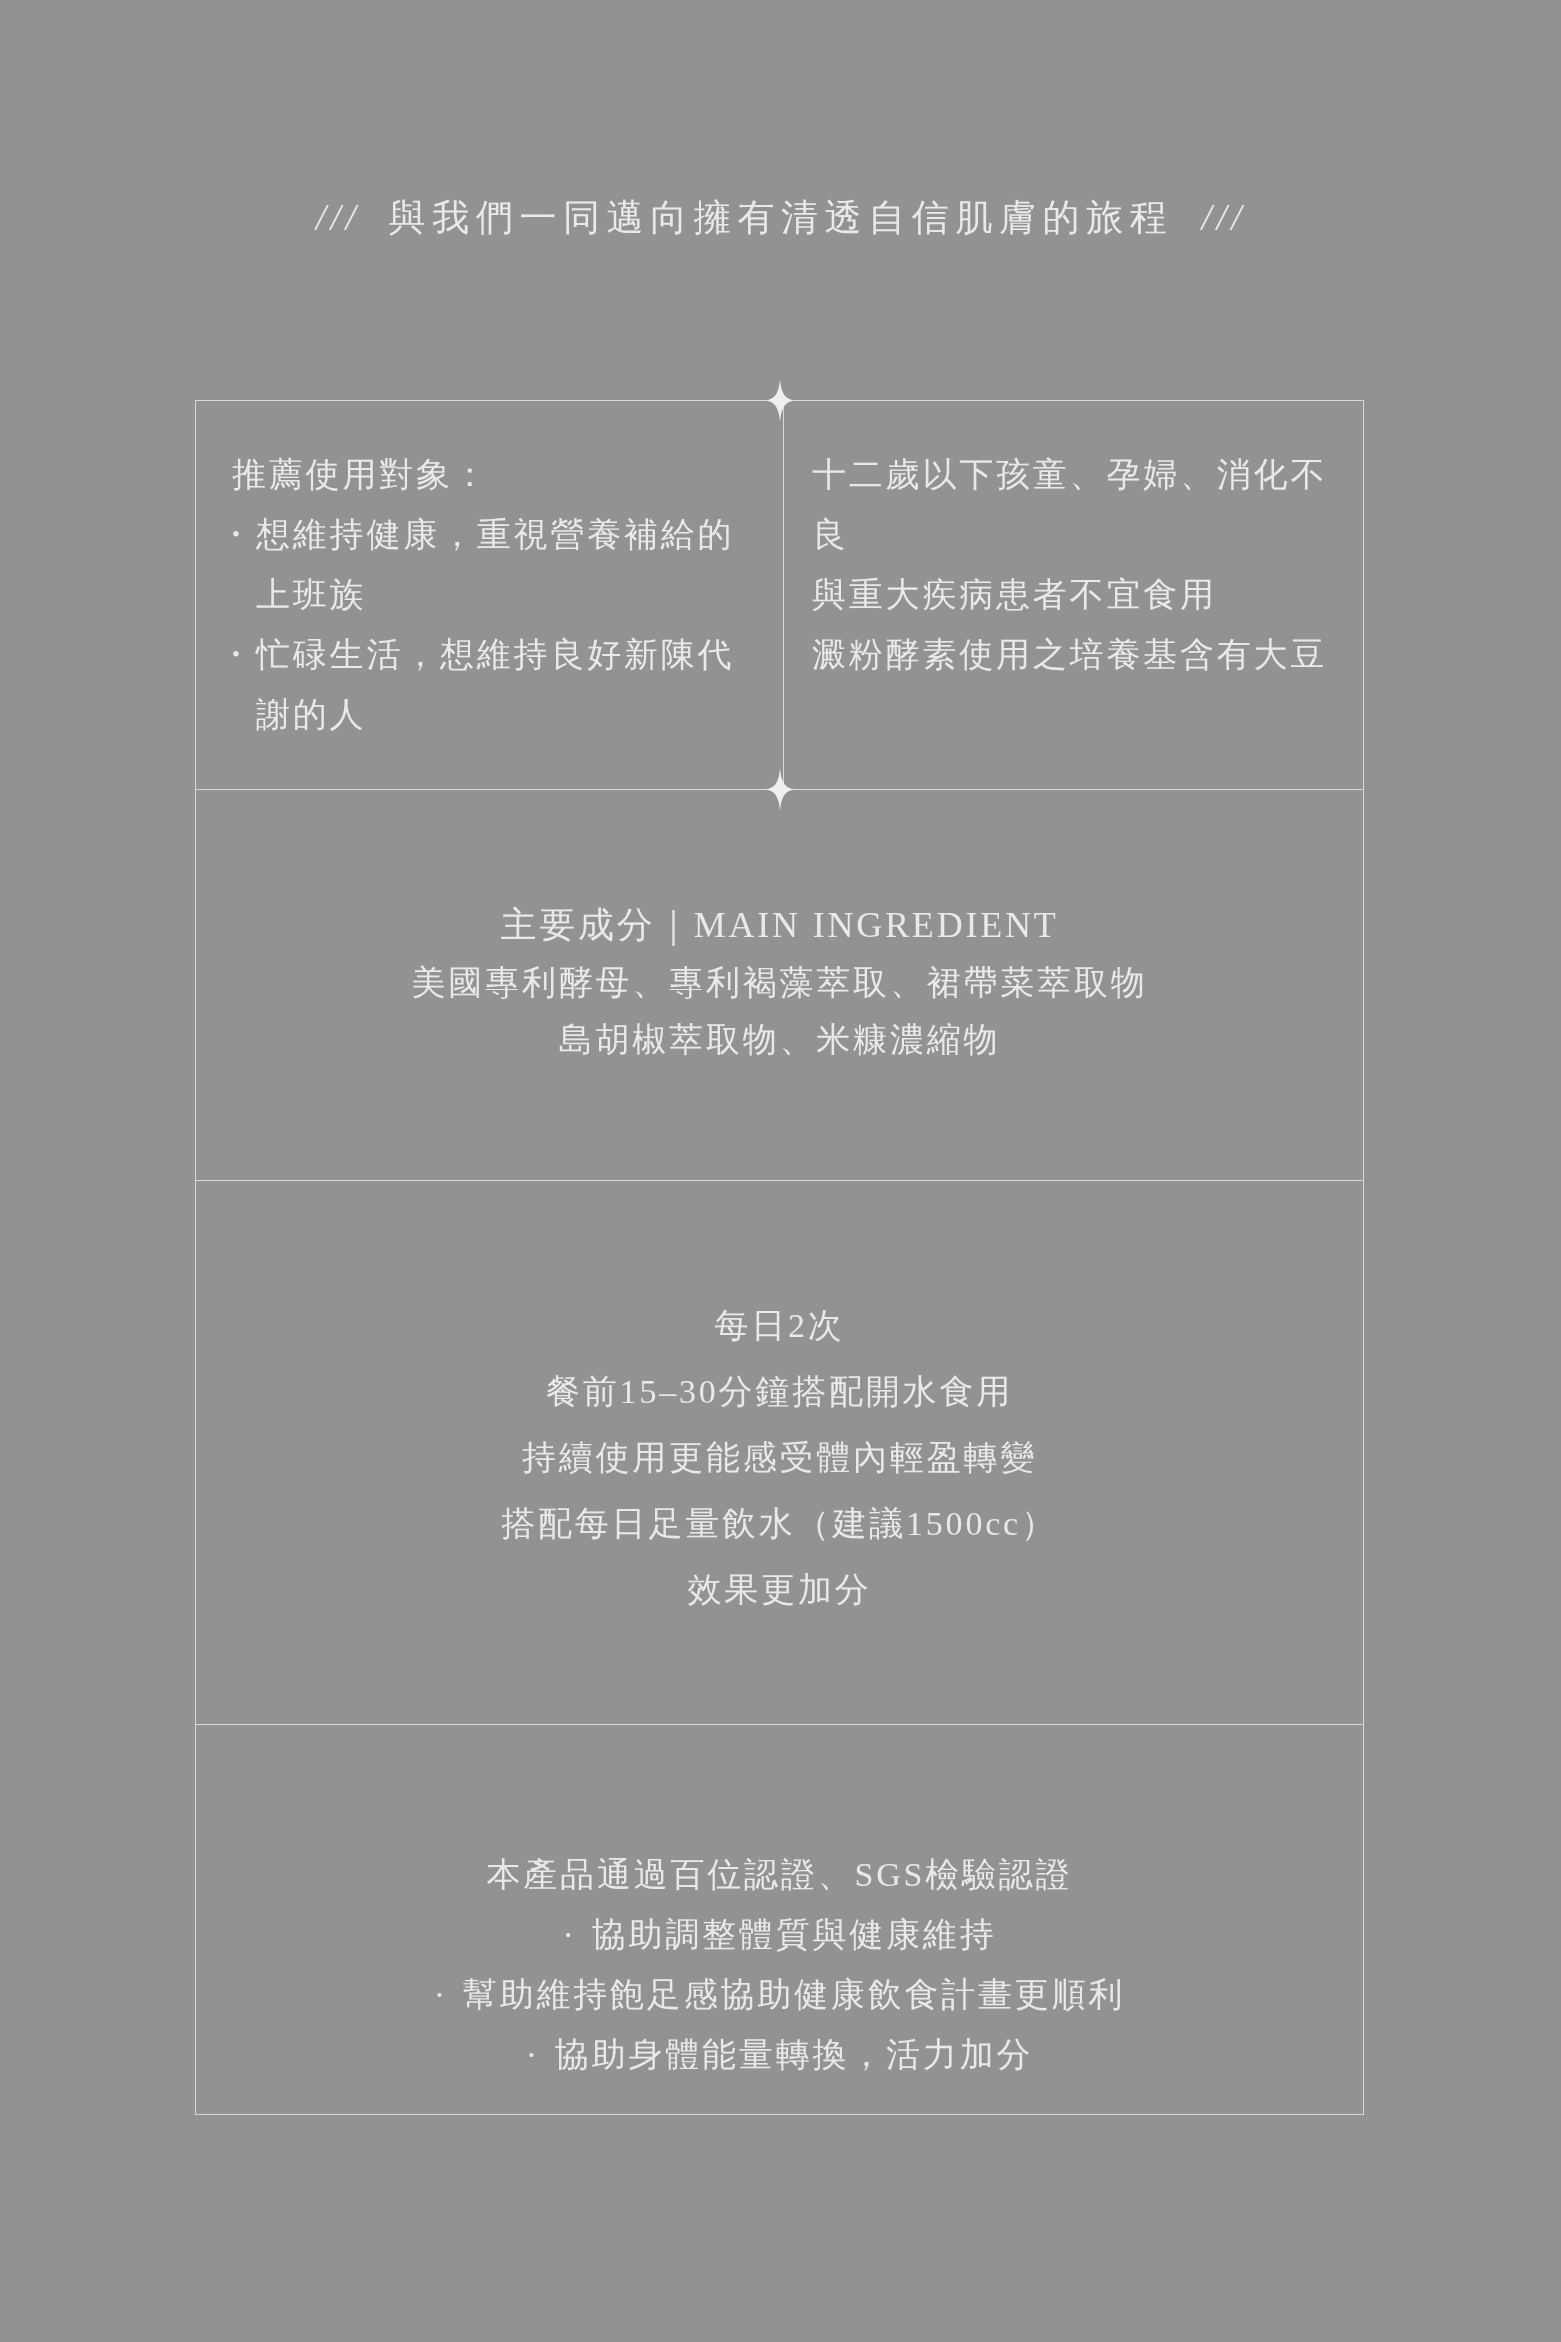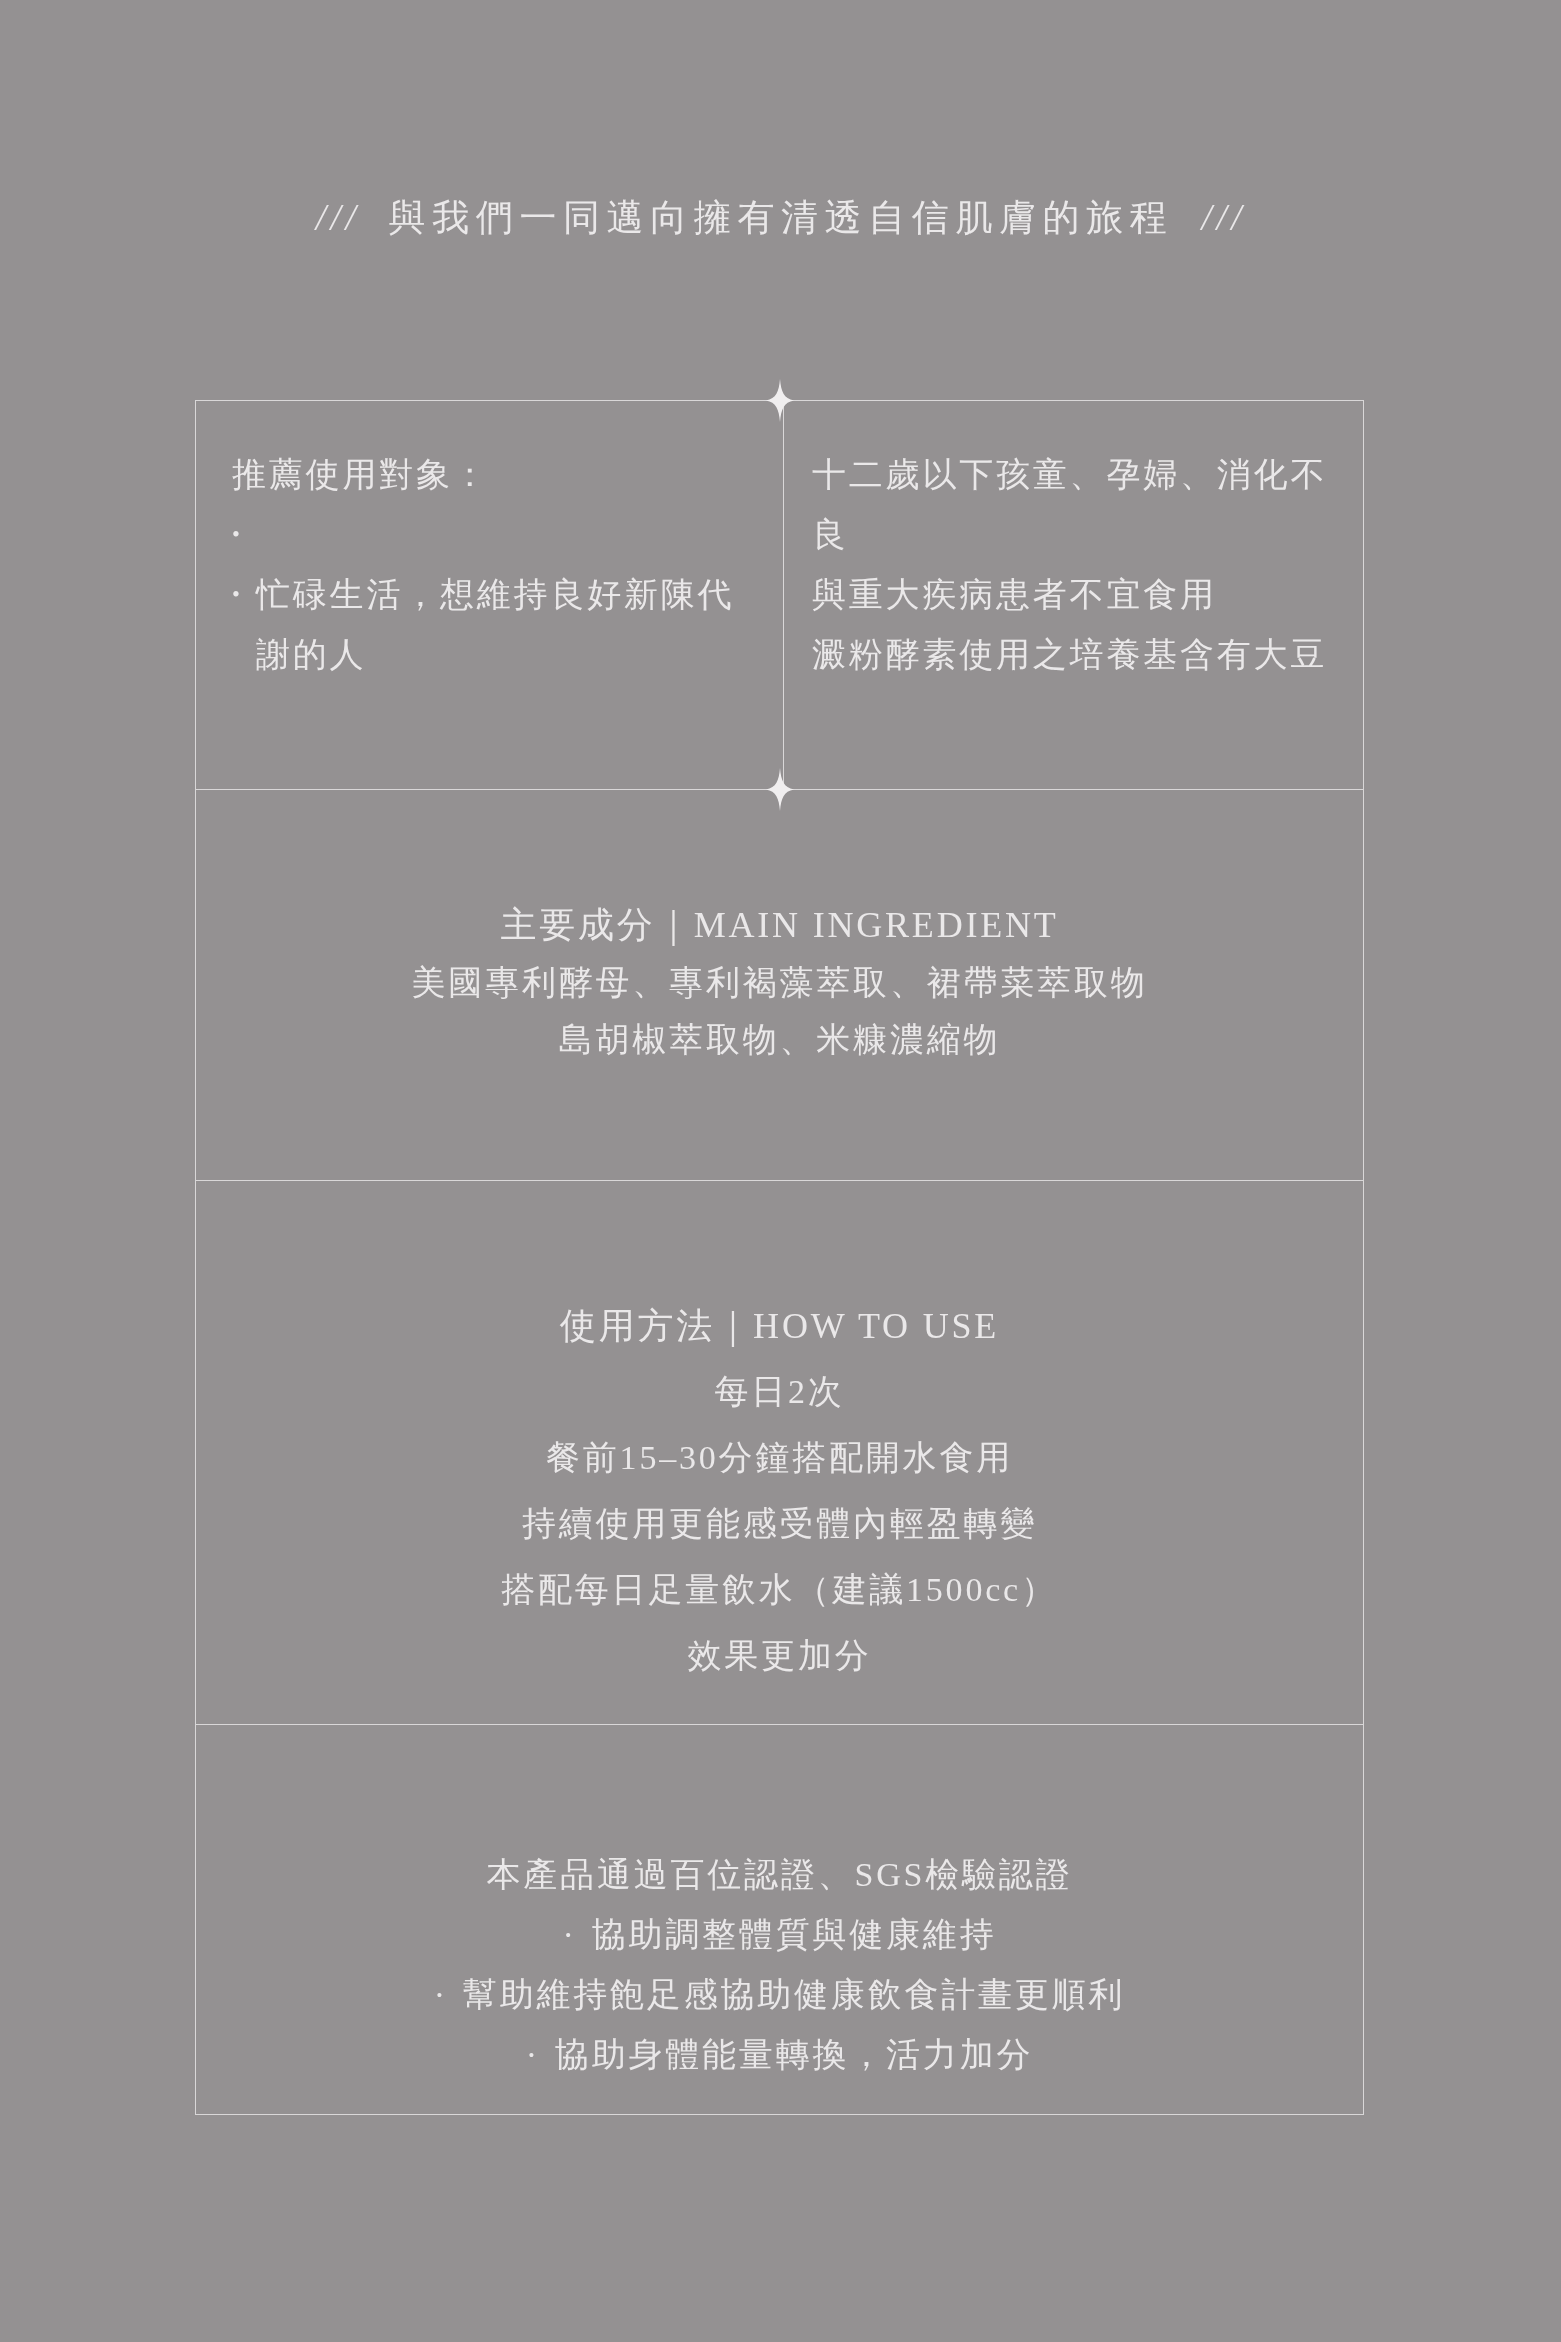--- a/index.html
+++ b/index.html
@@ -74,20 +74,24 @@
     <span class="slashes">///</span><span class="tagline-text">與我們一同邁向擁有清透自信肌膚的旅程</span><span class="slashes">///</span>
   </div>
 
   <div class="outer-box">
 
     <div class="section section1">
       <div class="col col-left">
         <div>推薦使用對象：</div>
         <div class="bullet-item">
           <span class="marker">•</span>
+          <span class="bullet-text">
+            <span>想維持健康，重視營養補給的</span>
+            <span>上班族</span>
+          </span>
         </div>
         <div class="bullet-item">
           <span class="marker">•</span>
           <span class="bullet-text">
             <span>忙碌生活，想維持良好新陳代</span>
             <span>謝的人</span>
           </span>
         </div>
       </div>
       <div class="col col-right">
@@ -97,21 +101,20 @@
       </div>
     </div>
 
     <div class="section section2">
       <div class="sec-title">主要成分｜MAIN INGREDIENT</div>
       <div>美國專利酵母、專利褐藻萃取、裙帶菜萃取物</div>
       <div>島胡椒萃取物、米糠濃縮物</div>
     </div>
 
     <div class="section section3">
-      <div class="sec-title">使用方法｜HOW TO USE</div>
       <div>每日2次</div>
       <div>餐前15–30分鐘搭配開水食用</div>
       <div>持續使用更能感受體內輕盈轉變</div>
       <div>搭配每日足量飲水（建議1500cc）</div>
       <div>效果更加分</div>
     </div>
 
     <div class="section section4">
       <div class="cert-row">本產品通過百位認證、SGS檢驗認證</div>
       <div class="cert-row">

